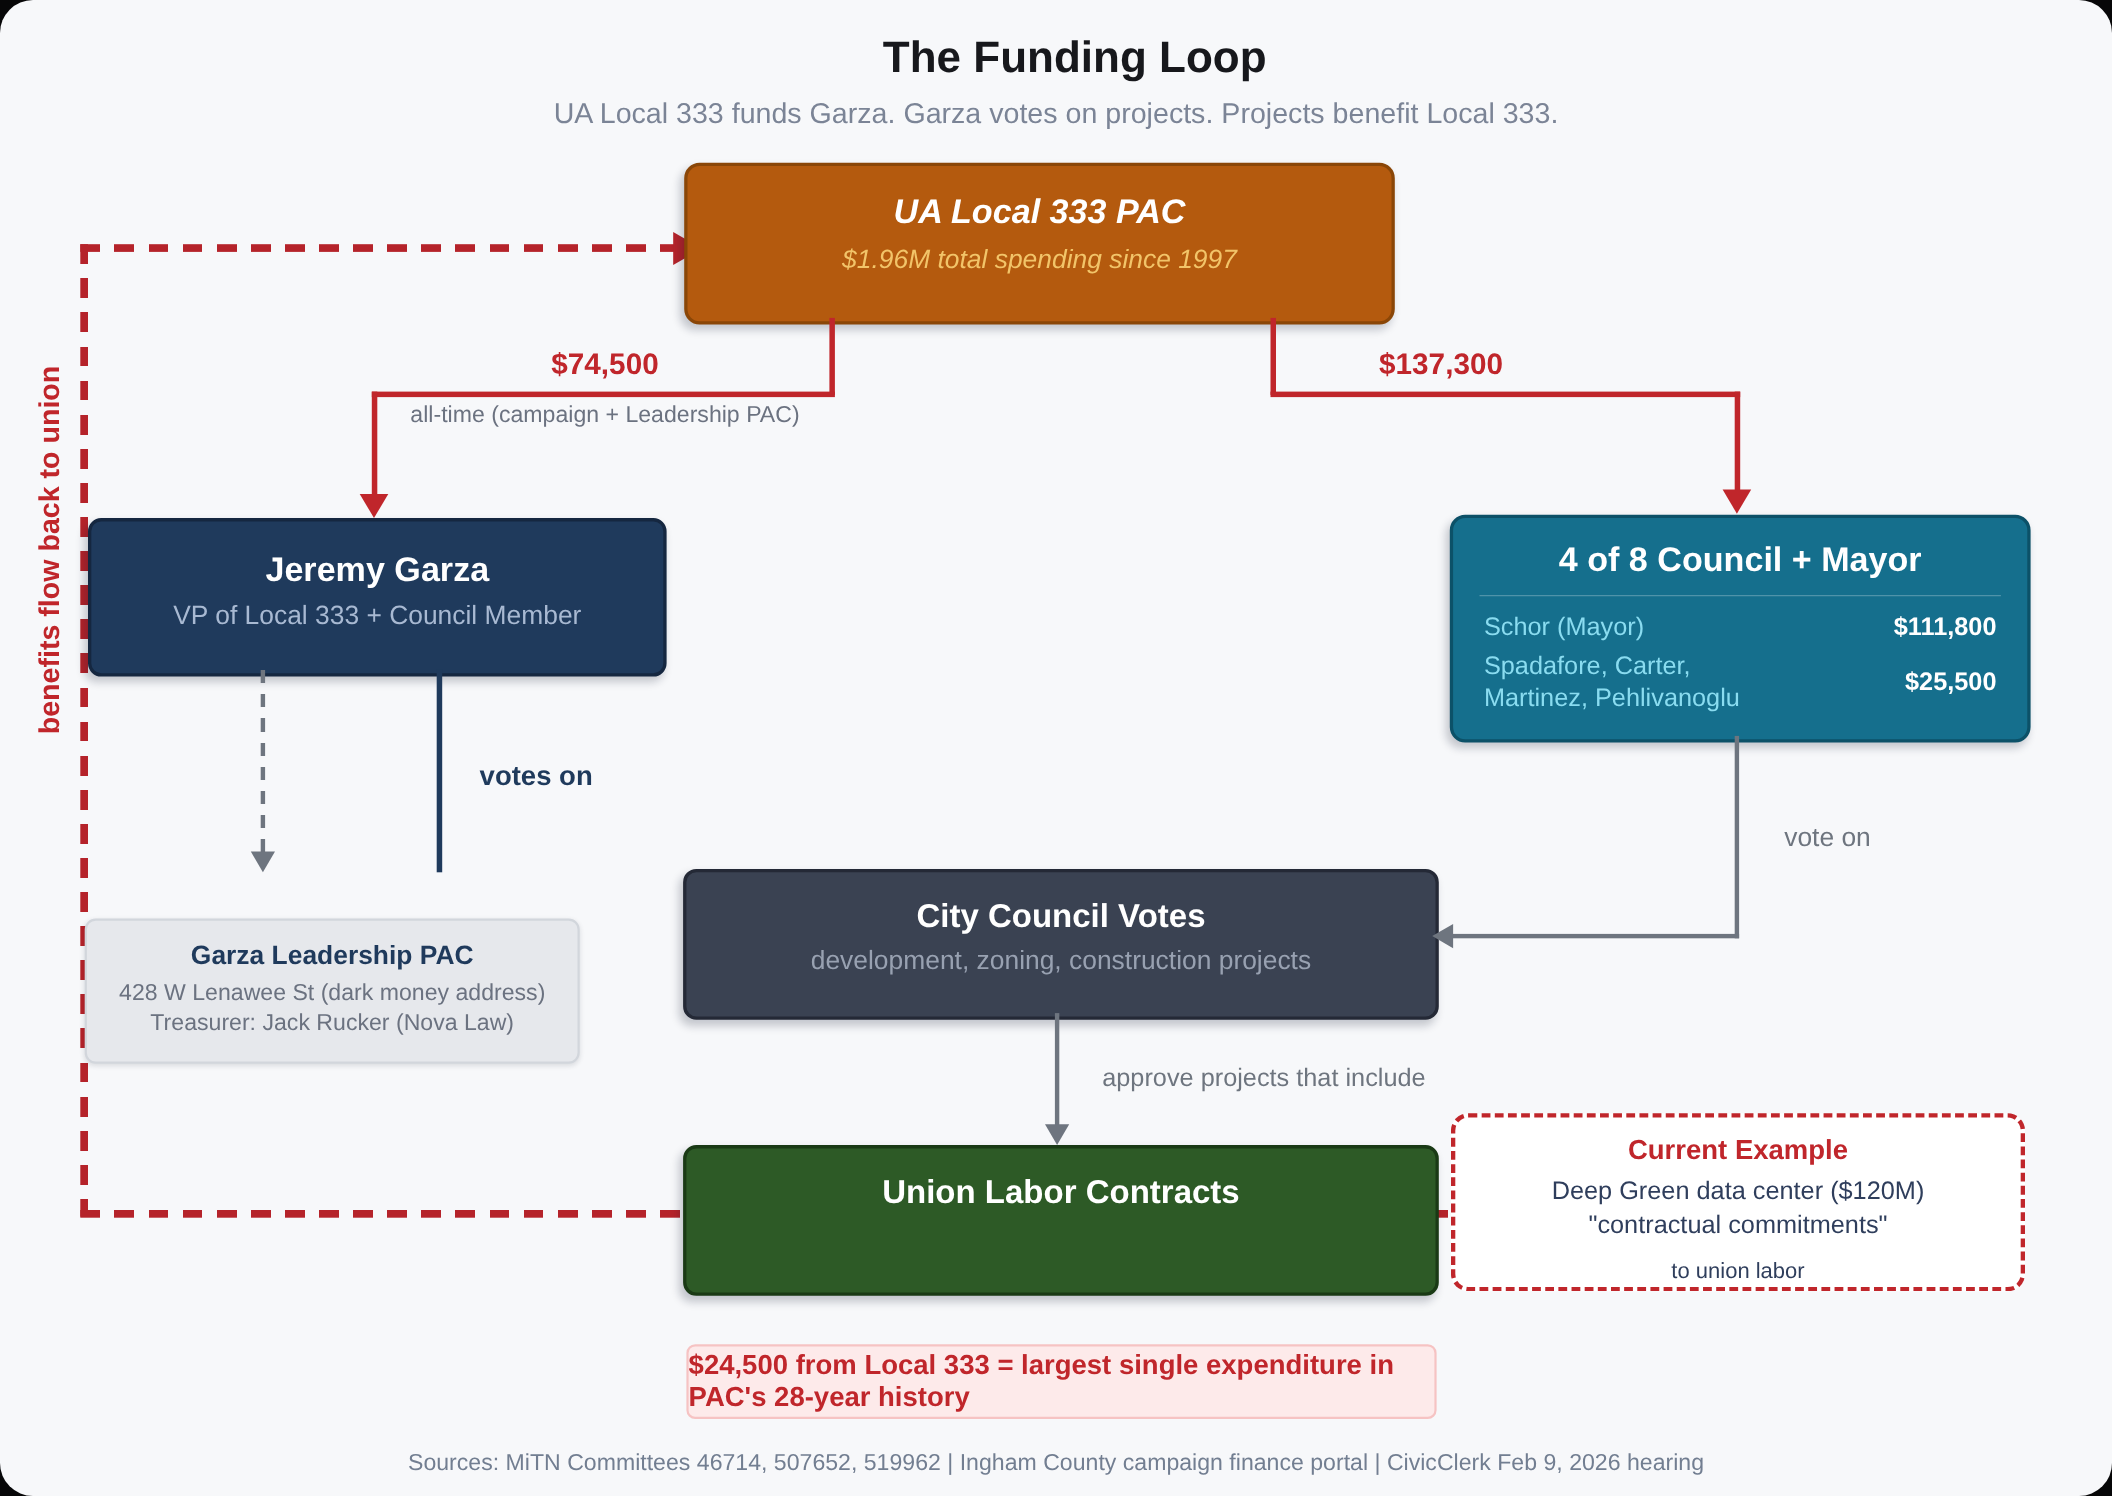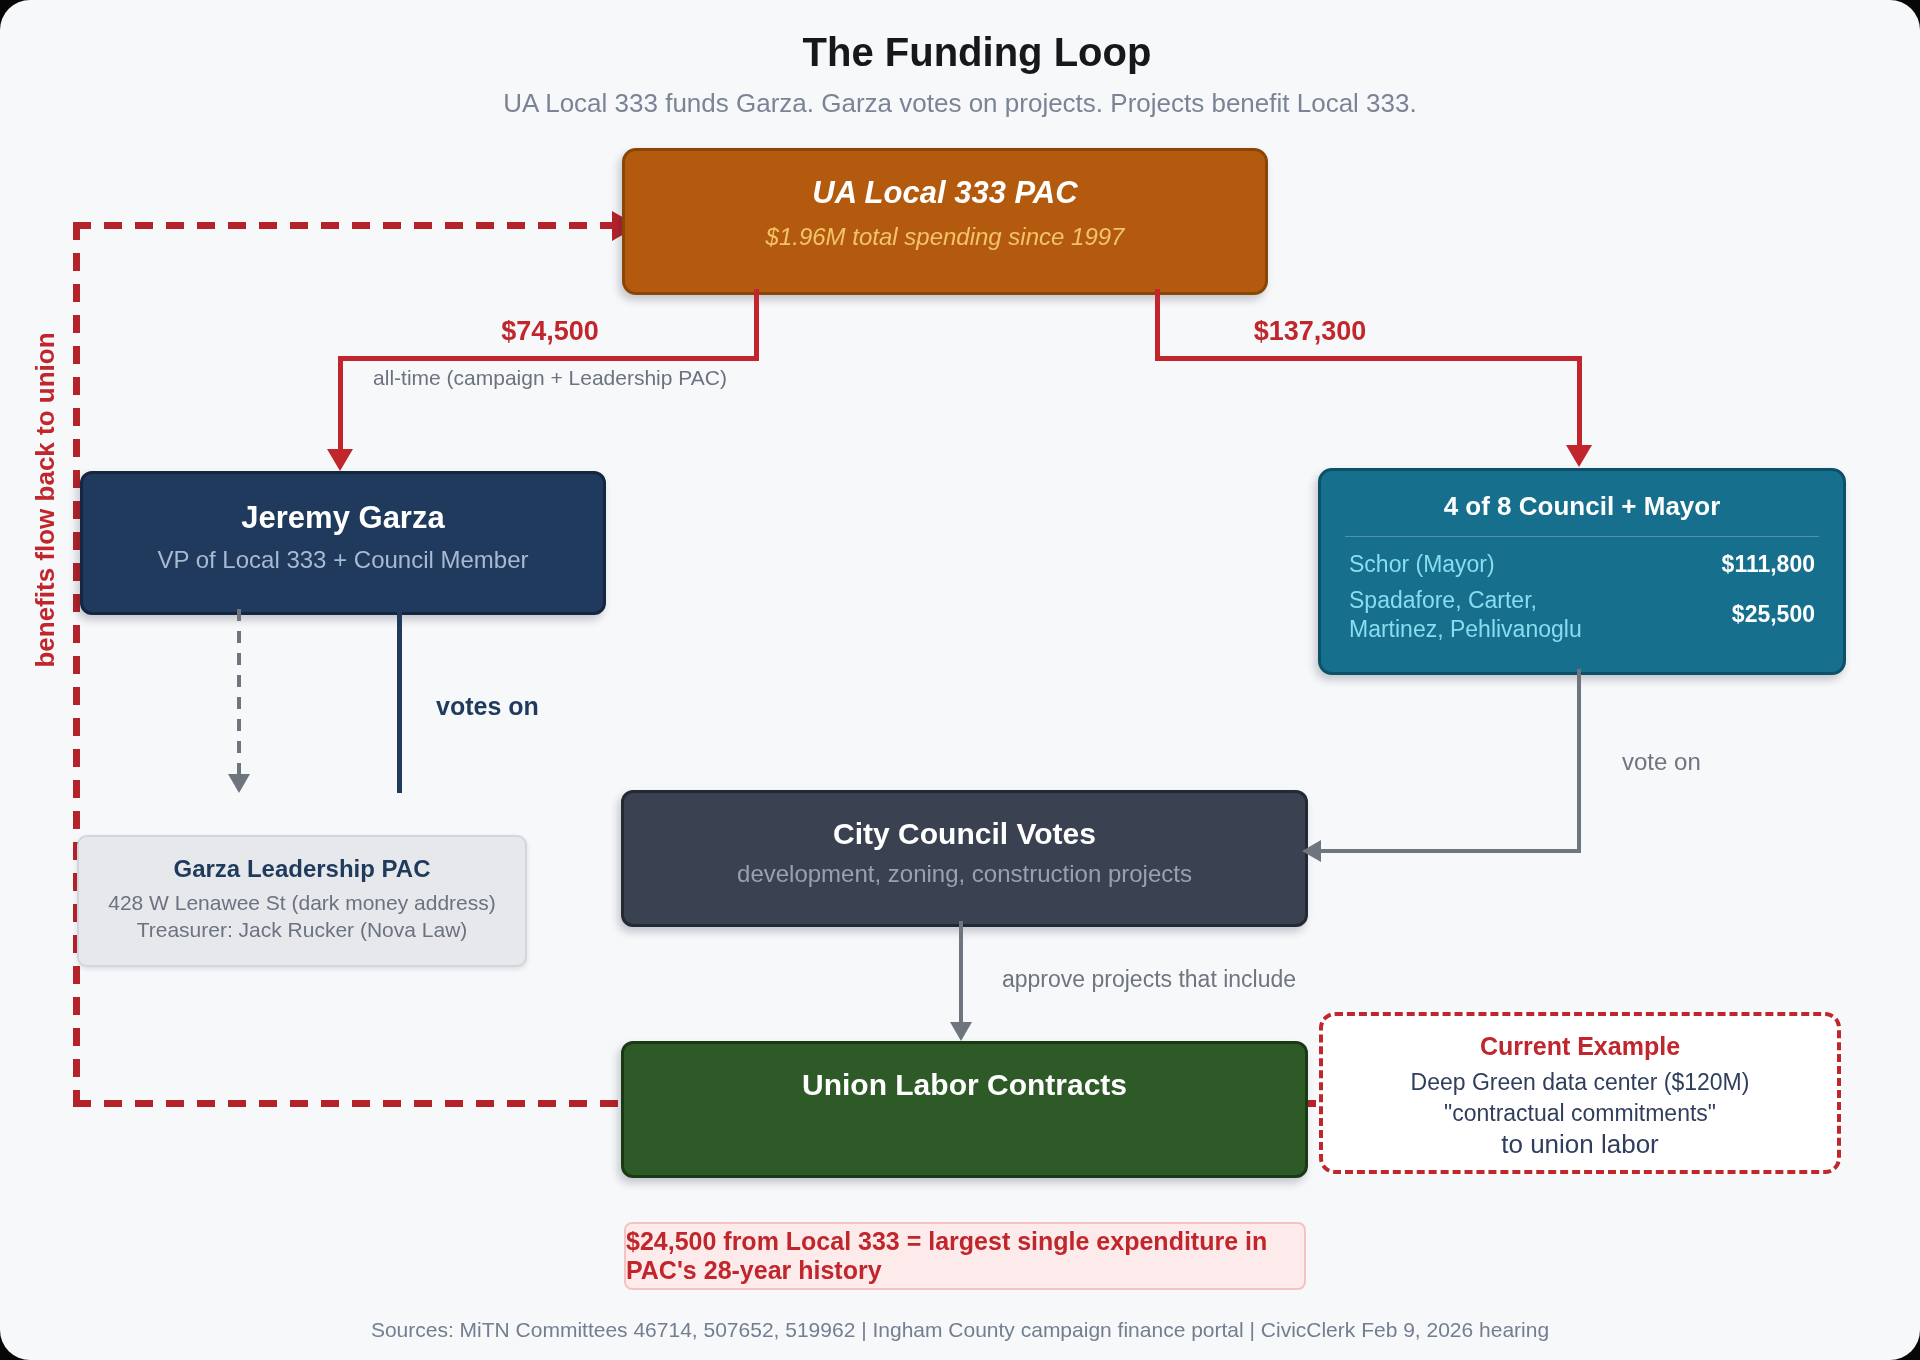--- a/index.html
+++ b/index.html
@@ -59,21 +59,21 @@
   <div class="vline red-solid" style="left:1577px;top:356px;width:5px;height:90px;"></div>
   <div class="ah ah-down-red" style="left:1566px;top:445px;"></div>
   <div class="lbl-red" style="left:1160px;top:316px;width:300px;text-align:center;font-size:27px;">$137,300</div>
 
   <div class="box" style="left:80px;top:471px;width:520px;height:138px;border-radius:12px;background:var(--navy);border:3px solid var(--navy_border);">
     <div class="box-title" style="margin-top:26px;font-size:31px;">Jeremy Garza</div>
     <div style="margin-top:10px;font-size:24px;color:var(--navy_sub);">VP of Local 333 + Council Member</div>
   </div>
 
   <div class="box" style="left:1318px;top:468px;width:522px;height:201px;border-radius:14px;background:var(--teal);border:3px solid var(--teal_border);text-align:left;">
-    <div class="box-title" style="margin-top:20px;font-size:26px;text-align:center;">4 of 8 Council + Mayor</div>
+    <div class="box-title" style="margin-top:20px;font-size:31px;text-align:center;">4 of 8 Council + Mayor</div>
     <div style="margin:14px 24px 0 24px;border-top:1px solid rgba(255,255,255,.25);"></div>
     <div style="display:flex;justify-content:space-between;align-items:center;margin:14px 28px 0 28px;">
       <span style="font-size:23px;color:var(--cyan);">Schor (Mayor)</span>
       <span style="font-size:23px;font-weight:bold;color:#fff;">$111,800</span>
     </div>
     <div style="display:flex;justify-content:space-between;align-items:center;margin:8px 28px 0 28px;">
       <span style="font-size:23px;color:var(--cyan);max-width:270px;line-height:1.25;">Spadafore, Carter, Martinez, Pehlivanoglu</span>
       <span style="font-size:23px;font-weight:bold;color:#fff;">$25,500</span>
     </div>
   </div>
@@ -105,21 +105,21 @@
   <div class="lbl-gray" style="left:1002px;top:966px;font-size:23px;color:var(--gray_arrow);">approve projects that include</div>
 
   <div class="box" style="left:621px;top:1041px;width:681px;height:131px;border-radius:12px;background:var(--green);border:3px solid var(--green_border);">
     <div class="box-title" style="margin-top:24px;font-size:30px;">Union Labor Contracts</div>
   </div>
 
   <div class="abs" style="left:1319px;top:1012px;width:514px;height:154px;border-radius:16px;border:4px dashed var(--red);background:#ffffff;text-align:center;">
     <div style="margin-top:16px;font-size:25px;font-weight:bold;color:var(--red);">Current Example</div>
     <div style="margin-top:8px;font-size:23px;color:var(--example_text);">Deep Green data center ($120M)</div>
     <div style="margin-top:4px;font-size:23px;color:var(--example_text);">"contractual commitments"</div>
-    <div style="margin-top:2px;font-size:26px;color:var(--example_text);">to union labor</div>
+    <div style="margin-top:18px;font-size:20px;color:var(--example_text);">to union labor</div>
   </div>
 
   <div class="abs" style="left:624px;top:1222px;width:678px;height:64px;border-radius:8px;background:var(--pink_bg);border:2px solid var(--pink_border);display:flex;align-items:center;justify-content:center;">
     <span style="font-size:25px;font-weight:bold;color:var(--red);">$24,500 from Local 333 = largest single expenditure in PAC's 28-year history</span>
   </div>
 
   <div class="abs center" style="top:1318px;font-size:21px;color:var(--footer_gray);">Sources: MiTN Committees 46714, 507652, 519962 | Ingham County campaign finance portal | CivicClerk Feb 9, 2026 hearing</div>
 
 </div>
 

